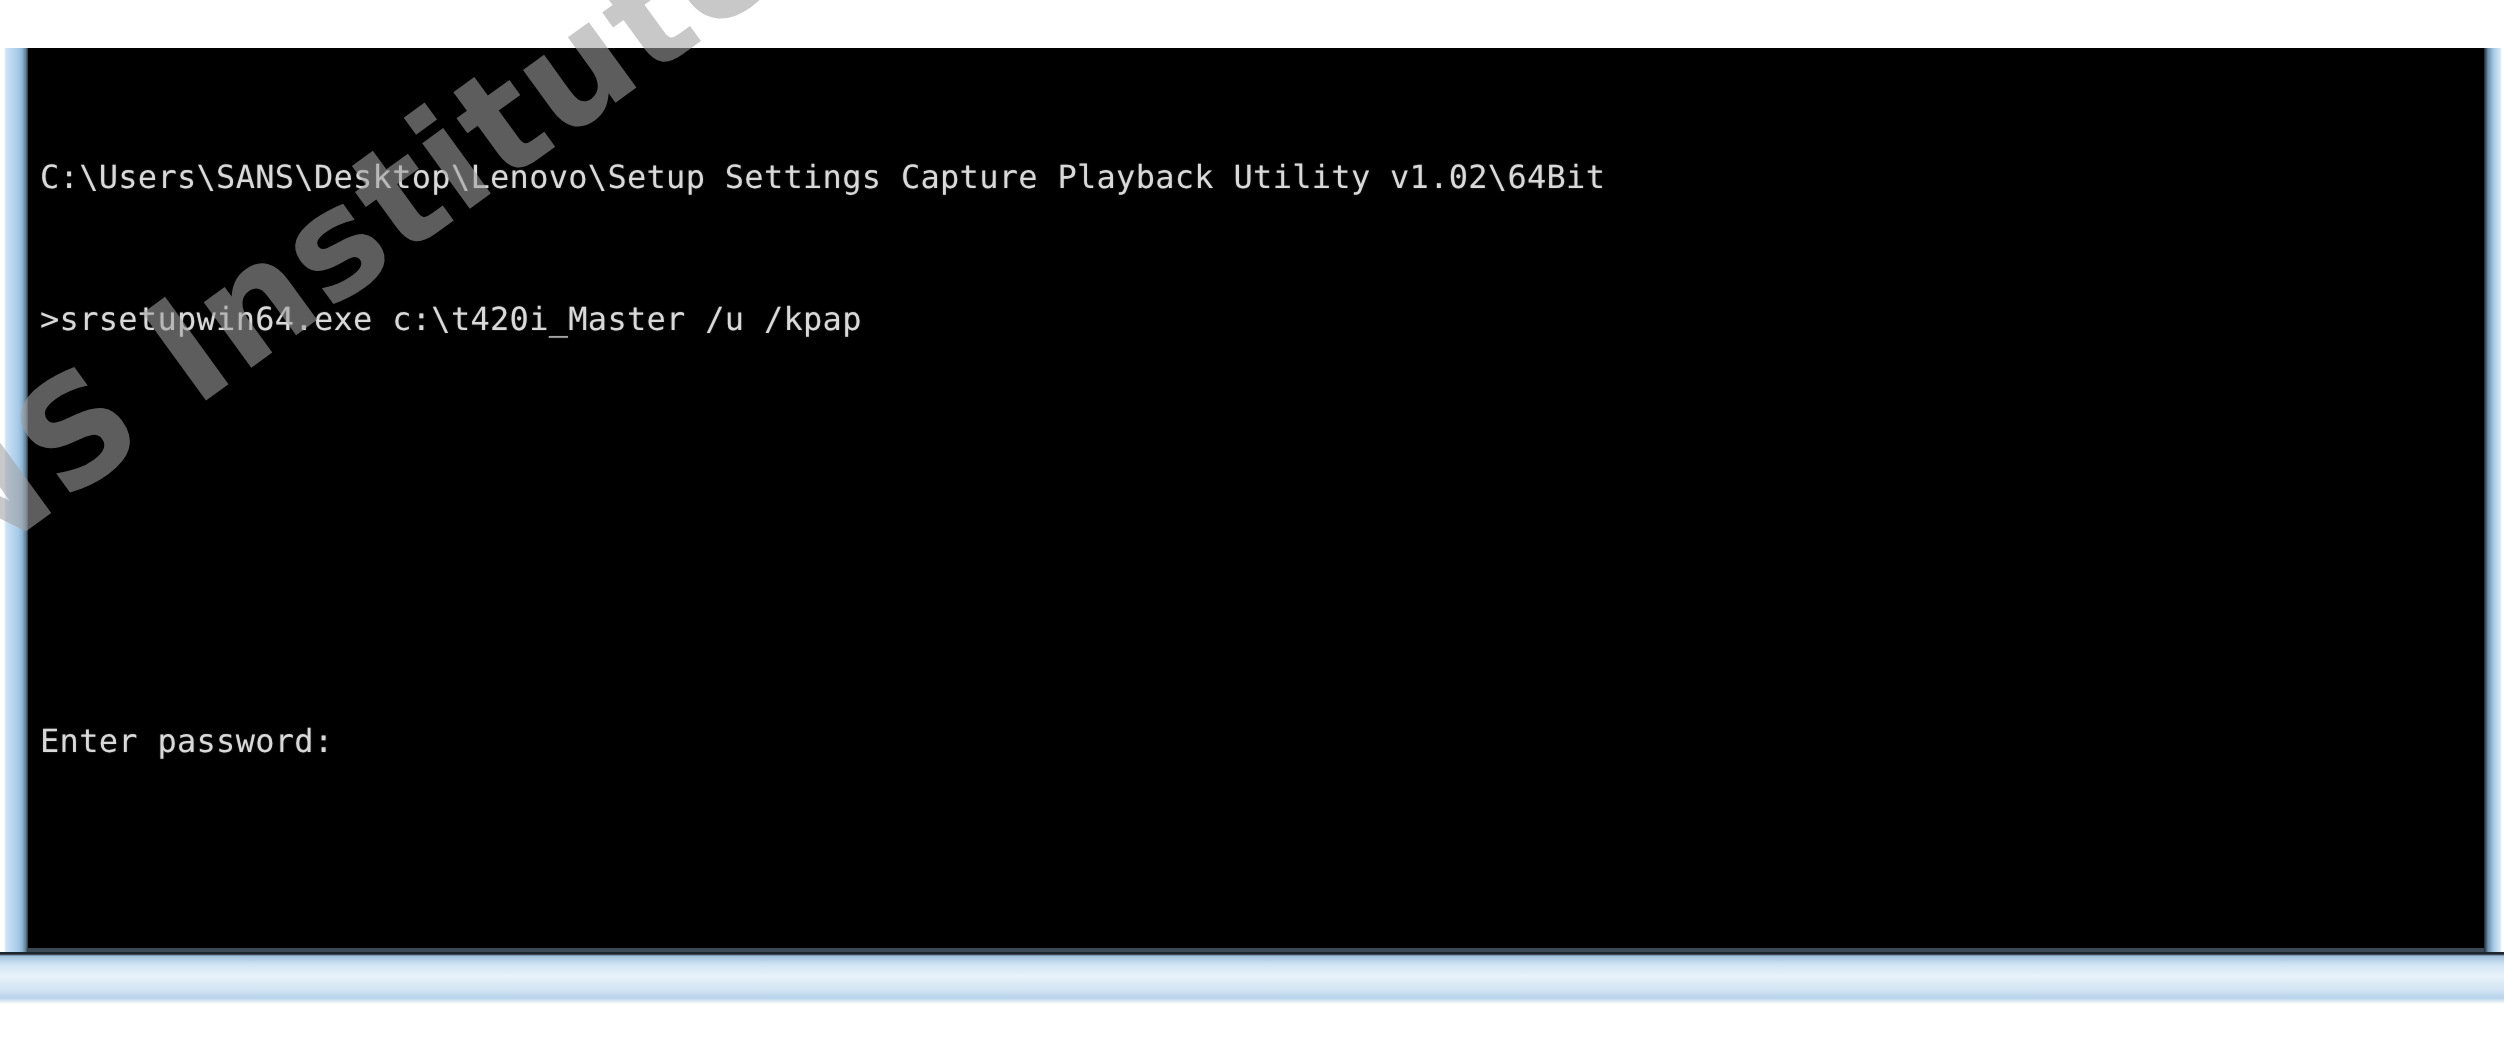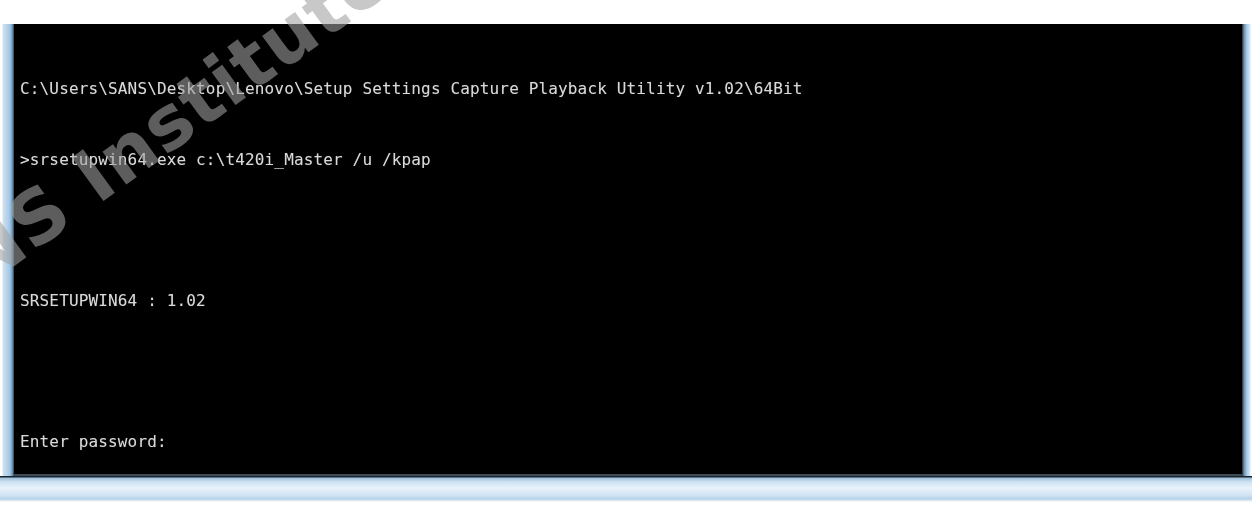--- a/index.html
+++ b/index.html
@@ -163,21 +163,20 @@
 
     <div class="frame-left"></div>
     <div class="frame-right"></div>
     <div class="frame-bottom-hairline"></div>
     <div class="frame-bottom"></div>
 
     <div id="terminal">
       <div class="line">C:\Users\SANS\Desktop\Lenovo\Setup Settings Capture Playback Utility v1.02\64Bit</div>
       <div class="line">&gt;srsetupwin64.exe c:\t420i_Master /u /kpap</div>
       <div class="line blank"></div>
-      <div class="line">SRSETUPWIN64 : 1.02</div>
       <div class="line blank"></div>
       <div class="line">Enter password:</div>
       
       
       
       
       
       
       
       

